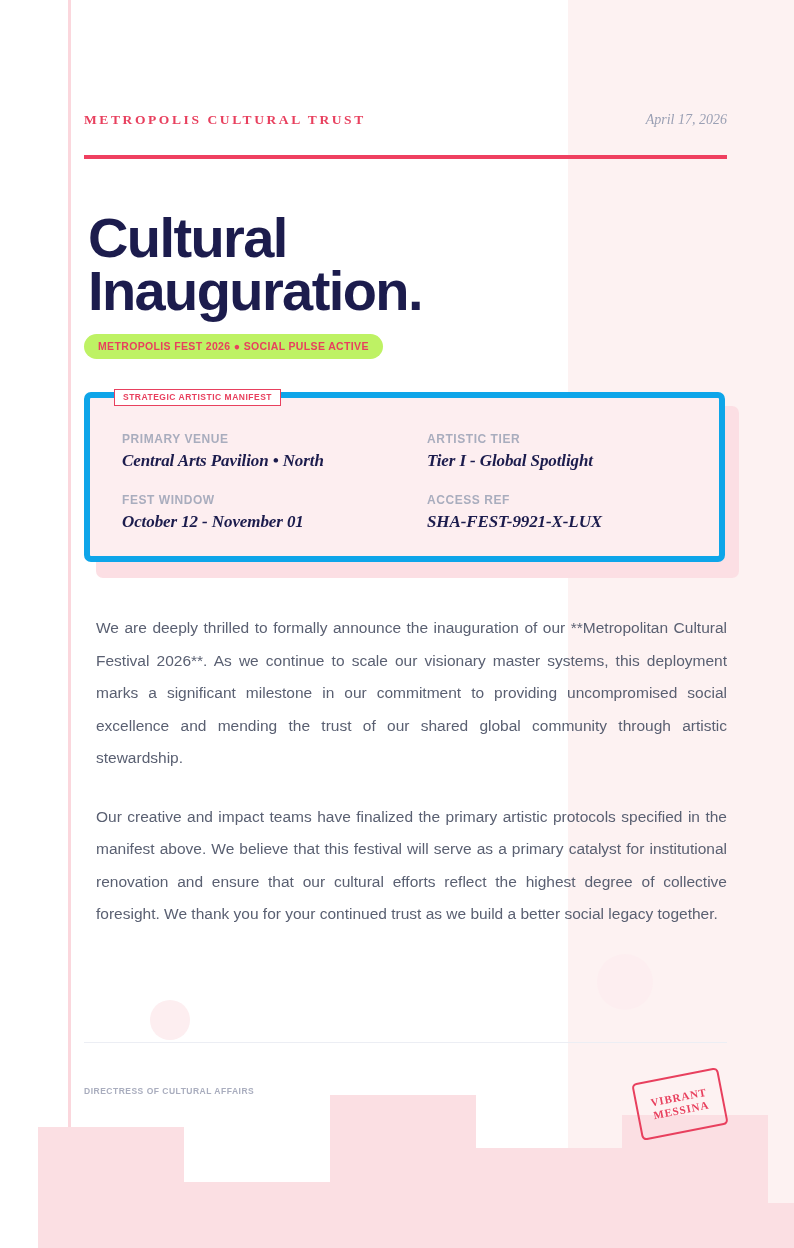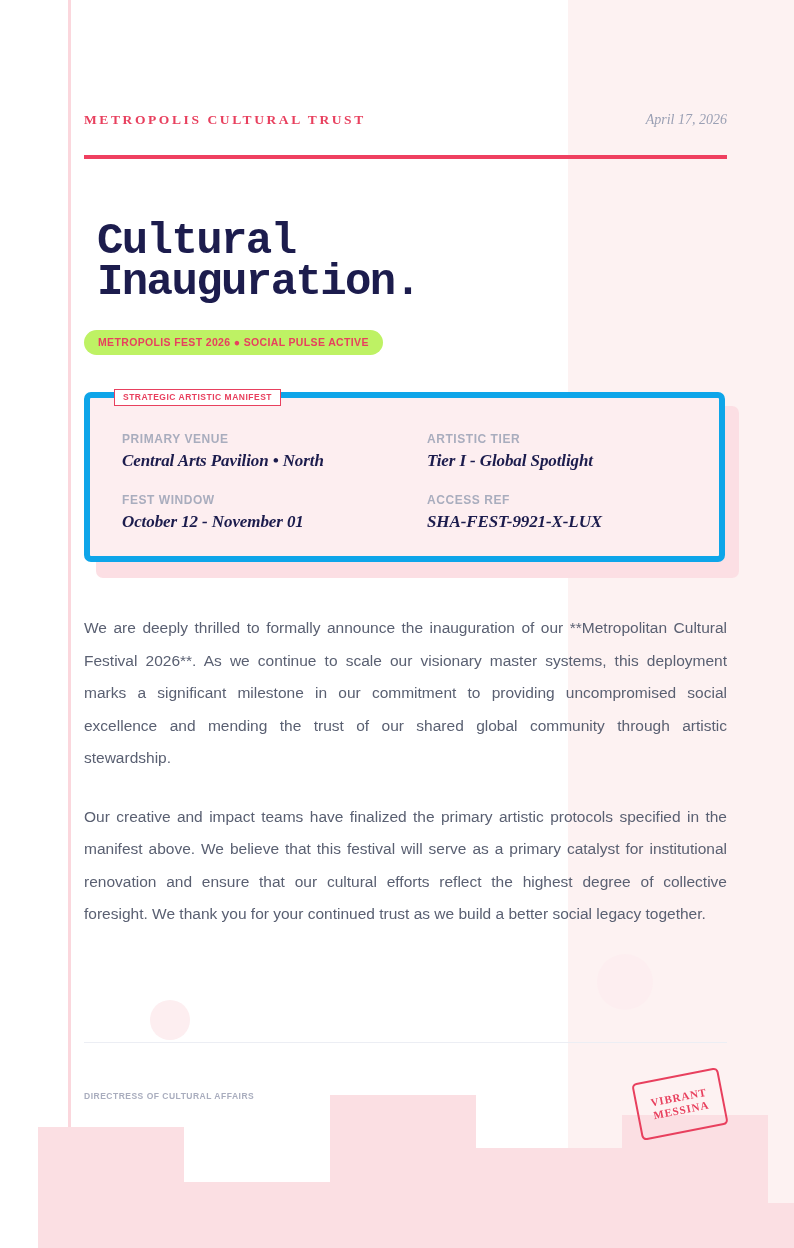--- a/index.html
+++ b/index.html
@@ -107,27 +107,27 @@
   }
 
   
   .title-block {
     position: absolute;
     left: 76px;
     top: 208px;
     width: 660px;
   }
   .doc-title {
-    font-family: Liberation Mono, monospace;
-    font-weight: bold;
-    font-size: 44px;
+    font-family: Liberation Sans, sans-serif;
+    font-weight: bold;
+    font-size: 56px;
     line-height: 0.94;
     letter-spacing: -1.6px;
     color: #1c1c4d;
-    margin: 13px;
+    margin: 4px;
     white-space: pre-line;
   }
   .pill {
     display: inline-block;
     margin-top: 13px;
     padding: 6px 14px 7px;
     border-radius: 999px;
     background: #bef264;
     color: #e8405e;
     font-size: 10.5px;
@@ -208,21 +208,21 @@
     left: 76px;
     top: 612px;
     width: 643px;
   }
   .para {
     font-size: 15.5px;
     line-height: 32.5px;
     color: #5a6072;
     text-align: justify;
     text-justify: inter-word;
-    margin: 0 0 26px 0;
+    margin: 0 0 26px 12px;
   }
   .para:last-child { margin-bottom: 0; }
 
   
   .foot-divider {
     position: absolute;
     left: 76px;
     top: 1042px;
     width: 643px;
     height: 1px;
@@ -236,21 +236,20 @@
   .sign-name {
     font-family: "Liberation Serif", serif;
     font-weight: bold;
     font-size: 25px;
     letter-spacing: -0.4px;
     color: #1c1c4d;
     margin: 0;
     line-height: 1.1;
   }
   .sign-role {
-    margin-top: 5px;
     font-size: 8.5px;
     font-weight: bold;
     letter-spacing: 0.5px;
     color: #a9adbe;
     text-transform: uppercase;
   }
   .stamp {
     position: absolute;
     left: 628px;
     top: 1075px;

